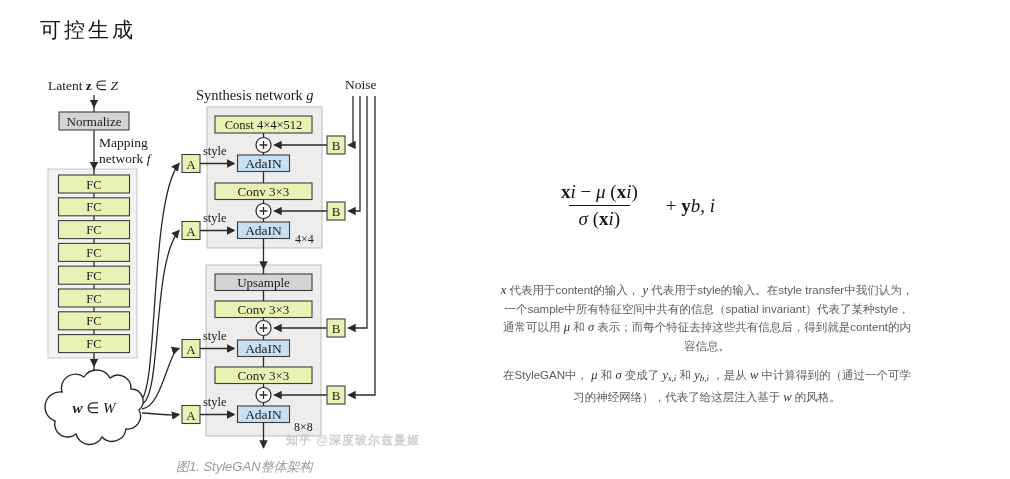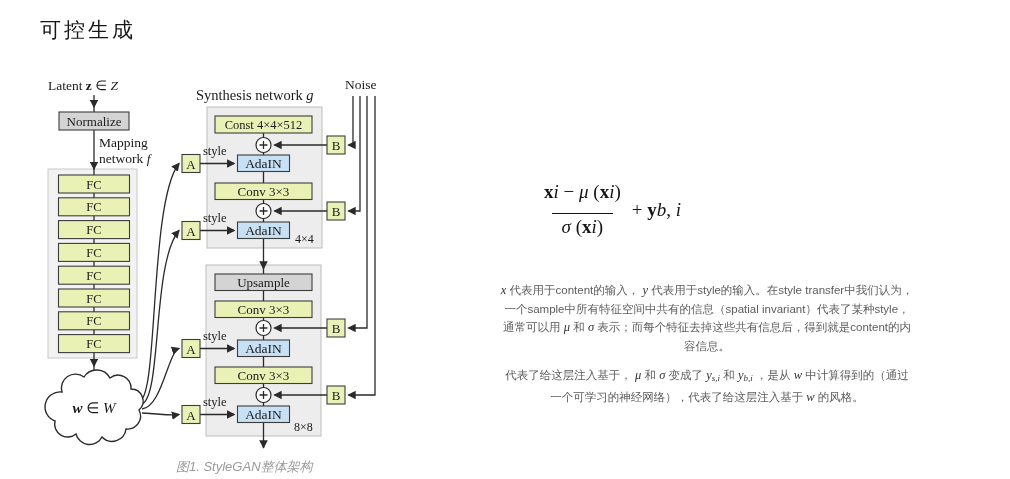--- a/index.html
+++ b/index.html
@@ -23,21 +23,21 @@
   .cloud{fill:#fff;stroke:#2a2a2a;stroke-width:1.4;}
   .pluscirc{fill:#fff;stroke:#2a2a2a;stroke-width:1.2;}
   .caption{position:absolute;left:176px;top:458px;font-size:13px;color:var(--caption);font-style:italic;}
   .watermark{position:absolute;left:286px;top:432px;font-size:12px;font-weight:bold;
          color:var(--watermark);letter-spacing:1px;}
   
   .formula{position:absolute;left:533px;top:181px;display:flex;align-items:center;
          font-family:"Liberation Serif",serif;font-size:19px;color:#141414;white-space:nowrap;}
   .formula .b{font-weight:bold;}
   .formula .i{font-style:italic;}
-  .frac{display:inline-flex;flex-direction:column;align-items:center;margin:0 7px;vertical-align:middle;gap:8px;}
+  .frac{display:inline-flex;flex-direction:column;align-items:center;margin:0 24px;vertical-align:middle;}
   .frac .num{padding:0 4px 2px 4px;}
   .frac .den{border-top:1.6px solid #141414;padding:2px 10px 0 10px;}
   
   .text-block{position:absolute;left:500px;top:281px;width:414px;color:var(--cn_text);
          font-size:11.5px;line-height:18.5px;text-align:center;}
   .para{margin:0;}
   .para + .para{margin-top:11px;}
   .para .m{font-family:"Liberation Serif",serif;font-style:italic;color:#333;font-size:12.5px;}
   .para .sub{font-size:9px;vertical-align:-2px;font-family:Liberation Serif, serif;}
 </style>
@@ -170,28 +170,29 @@
     <text x="99" y="147" font-size="13.5">Mapping</text>
     <text x="99" y="163" font-size="13.5"><tspan>network </tspan><tspan class="it">f</tspan></text>
     <text x="196" y="100" font-size="14.5"><tspan>Synthesis network </tspan><tspan class="it">g</tspan></text>
     <text x="345" y="89" font-size="13.5">Noise</text>
     <text x="203" y="155" font-size="12.5">style</text>
     <text x="203" y="222" font-size="12.5">style</text>
     <text x="203" y="340" font-size="12.5">style</text>
     <text x="203" y="406" font-size="12.5">style</text>
   </svg>
 
+  <div class="watermark">知乎 @深度玻尔兹曼姬</div>
   <div class="caption">图1. StyleGAN整体架构</div>
 
   <div class="formula">
     <span class="frac">
       <span class="num"><span class="b">x</span><span class="i">i</span><span> − </span><span class="i">μ</span><span> (</span><span class="b">x</span><span class="i">i</span><span>)</span></span>
       <span class="den"><span class="i">σ</span><span> (</span><span class="b">x</span><span class="i">i</span><span>)</span></span>
     </span>
     <span><span>+ </span><span class="b">y</span><span class="i">b</span><span>, </span><span class="i">i</span></span>
   </div>
 
   <div class="text-block">
     <p class="para"><span class="m">x</span><span> 代表用于content的输入， </span><span class="m">y</span><span> 代表用于style的输入。在style transfer中我们认为，一个sample中所有特征空间中共有的信息（spatial invariant）代表了某种style，通常可以用 </span><span class="m">μ</span><span> 和 </span><span class="m">σ</span><span> 表示；而每个特征去掉这些共有信息后，得到就是content的内容信息。</span></p>
-    <p class="para"><span>代表了给这层注入基于， </span><span class="m">μ</span><span> 和 </span><span class="m">σ</span><span> 变成了 </span><span class="m">y</span><span class="m sub">s,i</span><span> 和 </span><span class="m">y</span><span class="m sub">b,i</span><span> ，是从 </span><span class="m">w</span><span> 中计算得到的（通过一个可学习的神经网络），代表了给这层注入基于 </span><span class="m">w</span><span> 的风格。</span></p>
+    <p class="para"><span>在StyleGAN中， </span><span class="m">μ</span><span> 和 </span><span class="m">σ</span><span> 变成了 </span><span class="m">y</span><span class="m sub">s,i</span><span> 和 </span><span class="m">y</span><span class="m sub">b,i</span><span> ，是从 </span><span class="m">w</span><span> 中计算得到的（通过一个可学习的神经网络），代表了给这层注入基于 </span><span class="m">w</span><span> 的风格。</span></p>
   </div>
 
 </div>
 
 </body></html>

